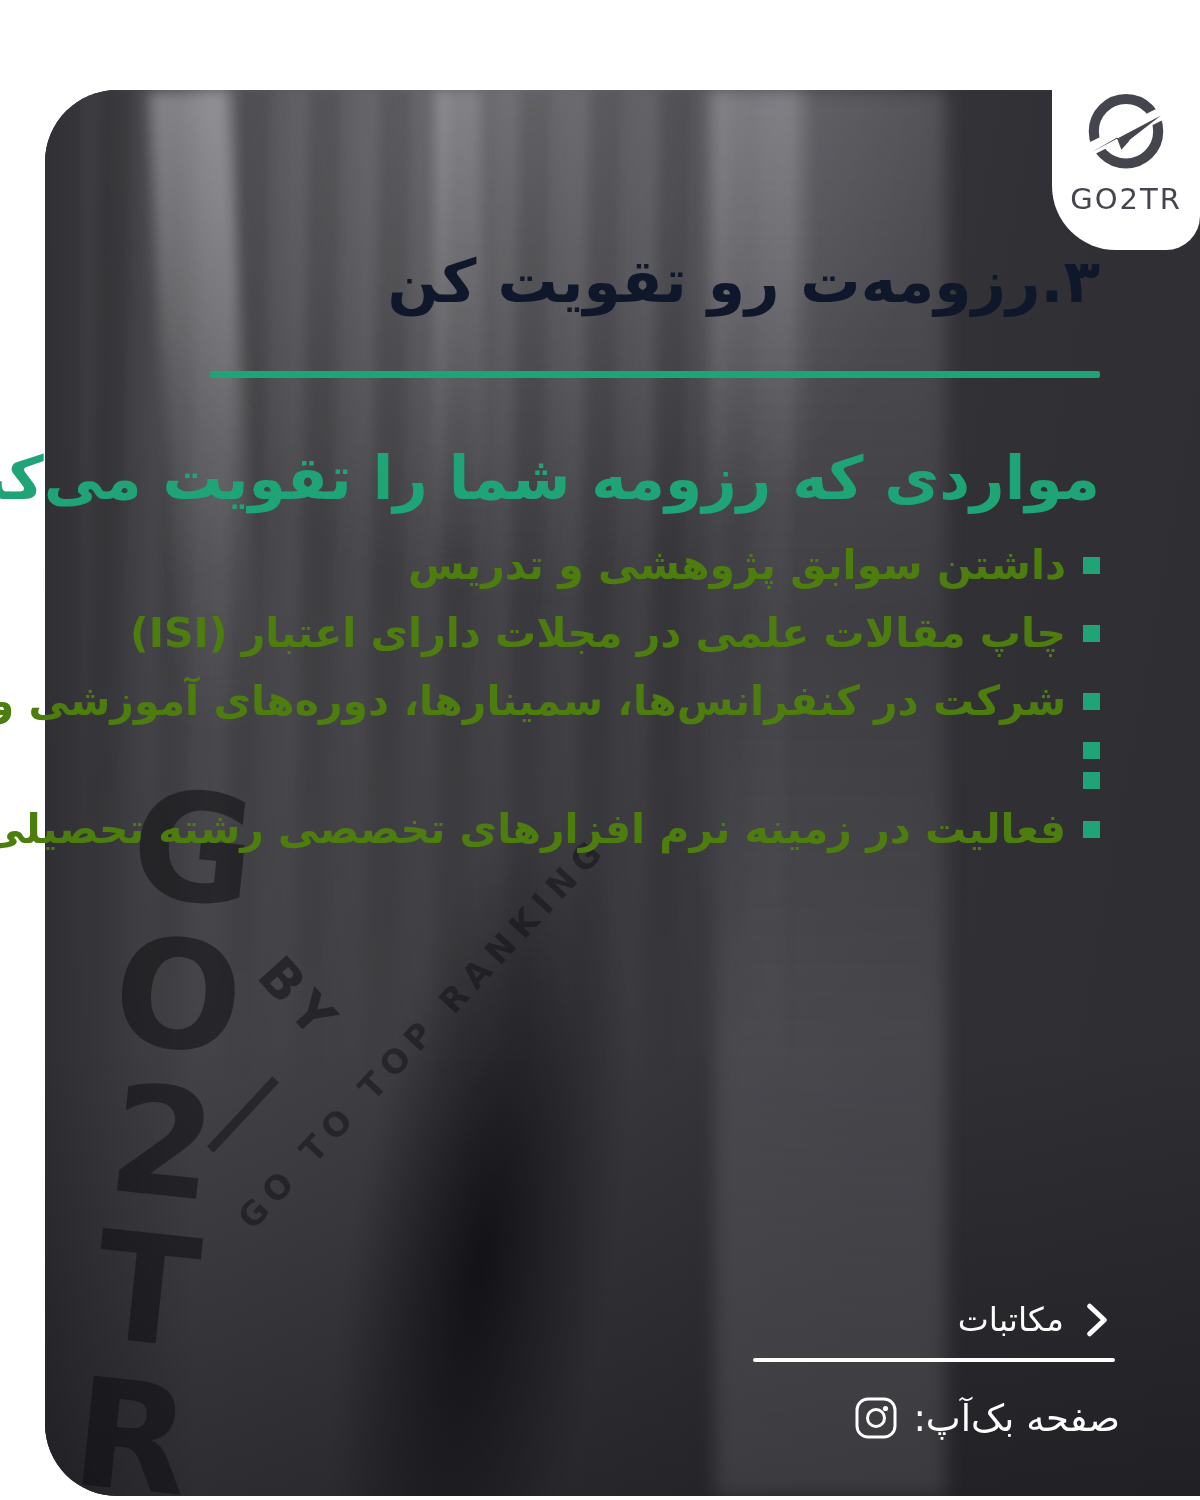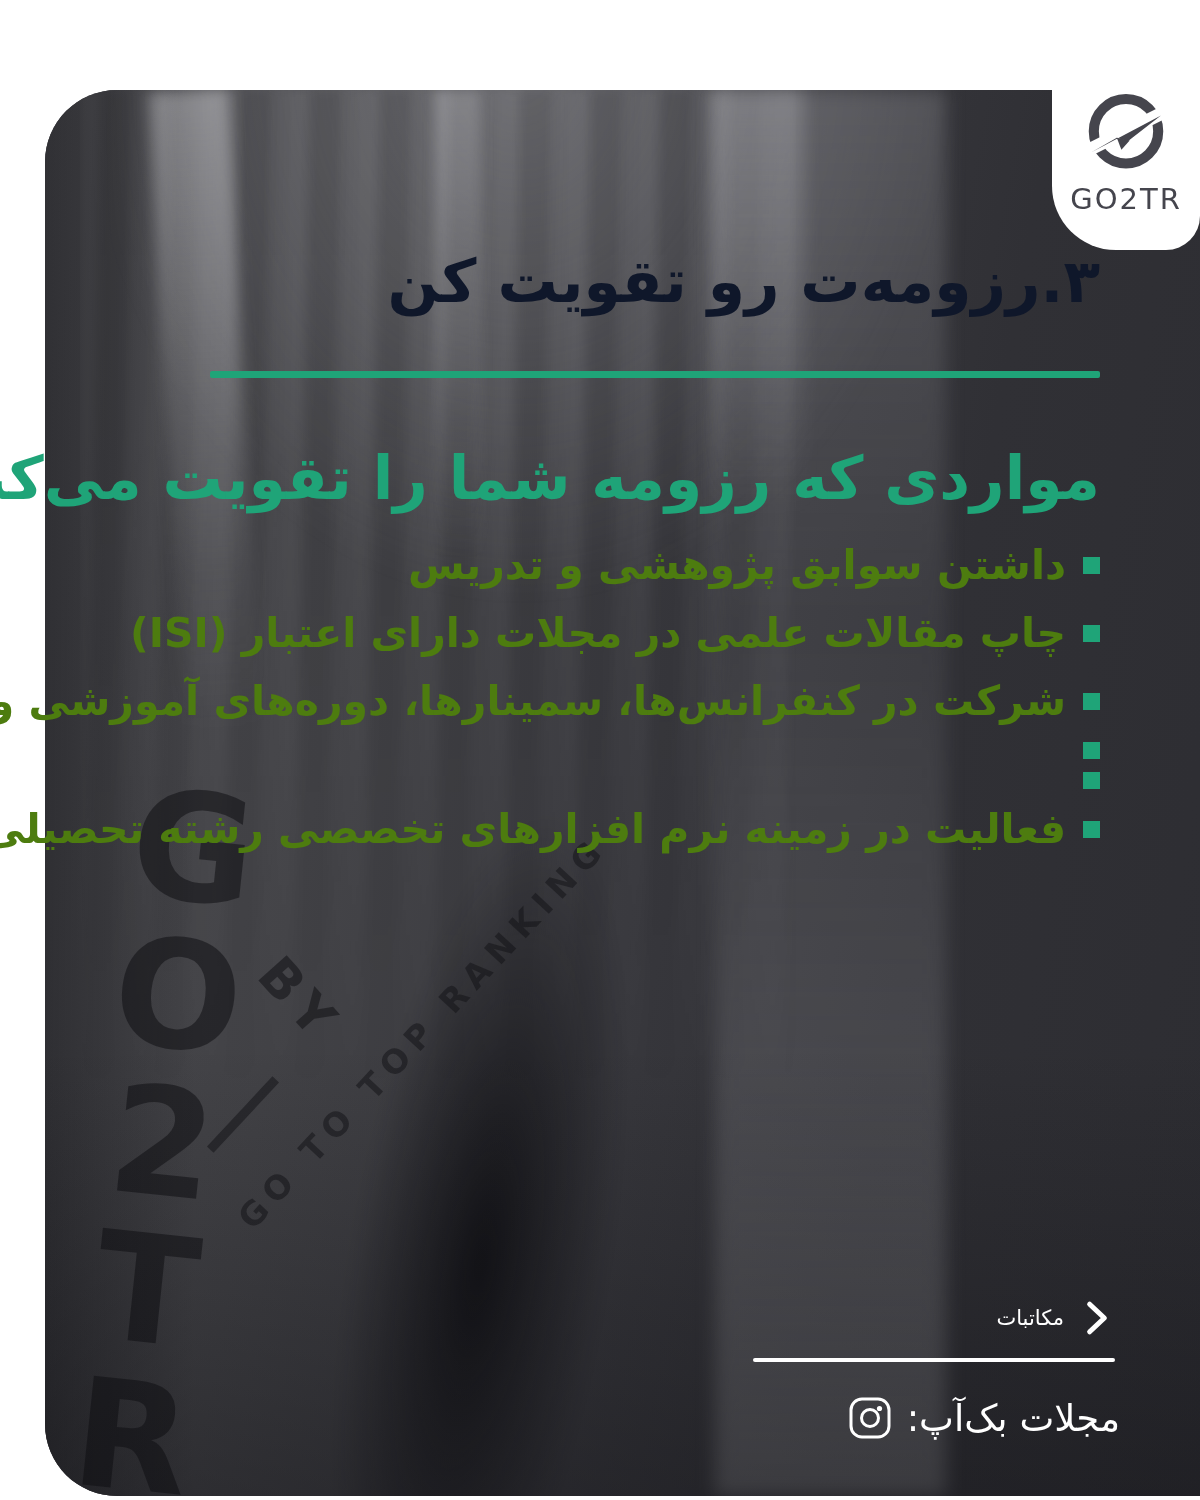--- a/index.html
+++ b/index.html
@@ -57,21 +57,21 @@
   .subtitle{
     position:absolute;top:443px;right:100px;direction:rtl;z-index:10;
     font-size:60px;font-weight:bold;white-space:nowrap;
   }
   .list{position:absolute;top:538px;right:100px;direction:rtl;z-index:10;}
   .row{display:flex;align-items:center;gap:17px;margin-bottom:13px;}
   .square{width:17px;height:17px;flex:0 0 auto;}
   .row-text{font-size:41px;font-weight:bold;color:#4d7c0f;line-height:55px;white-space:nowrap;}
   .cta{
     position:absolute;top:1300px;right:92px;direction:rtl;z-index:10;
-    display:flex;align-items:center;gap:22px;color:#ffffff;font-size:21px;white-space:nowrap;
+    display:flex;align-items:center;gap:22px;color:#ffffff;font-size:33px;white-space:nowrap;
   }
   .divider{position:absolute;top:1358px;right:85px;width:362px;height:4px;background:#ffffff;border-radius:2px;z-index:10;}
   .backup{
     position:absolute;top:1396px;right:80px;direction:rtl;z-index:10;
     display:flex;align-items:center;gap:15px;color:#ffffff;font-size:37px;white-space:nowrap;
   }
   .handle{direction:ltr;unicode-bidi:isolate;}
   svg{display:block;}
 </style>
 </head>
@@ -141,21 +141,21 @@
     <svg width="22" height="36" viewBox="0 0 24 36">
       <path d="M4 3 L20 18 L4 33" stroke="#ffffff" stroke-width="5.5" fill="none" stroke-linecap="round" stroke-linejoin="round"></path>
     </svg>
   </span>
   <span>مکاتبات</span>
 </div>
 
 <div class="divider"></div>
 
 <div class="backup">
-  <span>مجلات بک‌آپ:</span>
+  <span>صفحه بک‌آپ:</span>
   <span>
     <svg width="44" height="44" viewBox="0 0 44 44">
       <rect x="3" y="3" width="38" height="38" rx="11" fill="none" stroke="#ffffff" stroke-width="3"></rect>
       <circle cx="22" cy="22" r="8.5" fill="none" stroke="#ffffff" stroke-width="3"></circle>
       <circle cx="31.5" cy="12.5" r="2.6" fill="#ffffff"></circle>
     </svg>
   </span>
 </div>
 
 </body></html>

